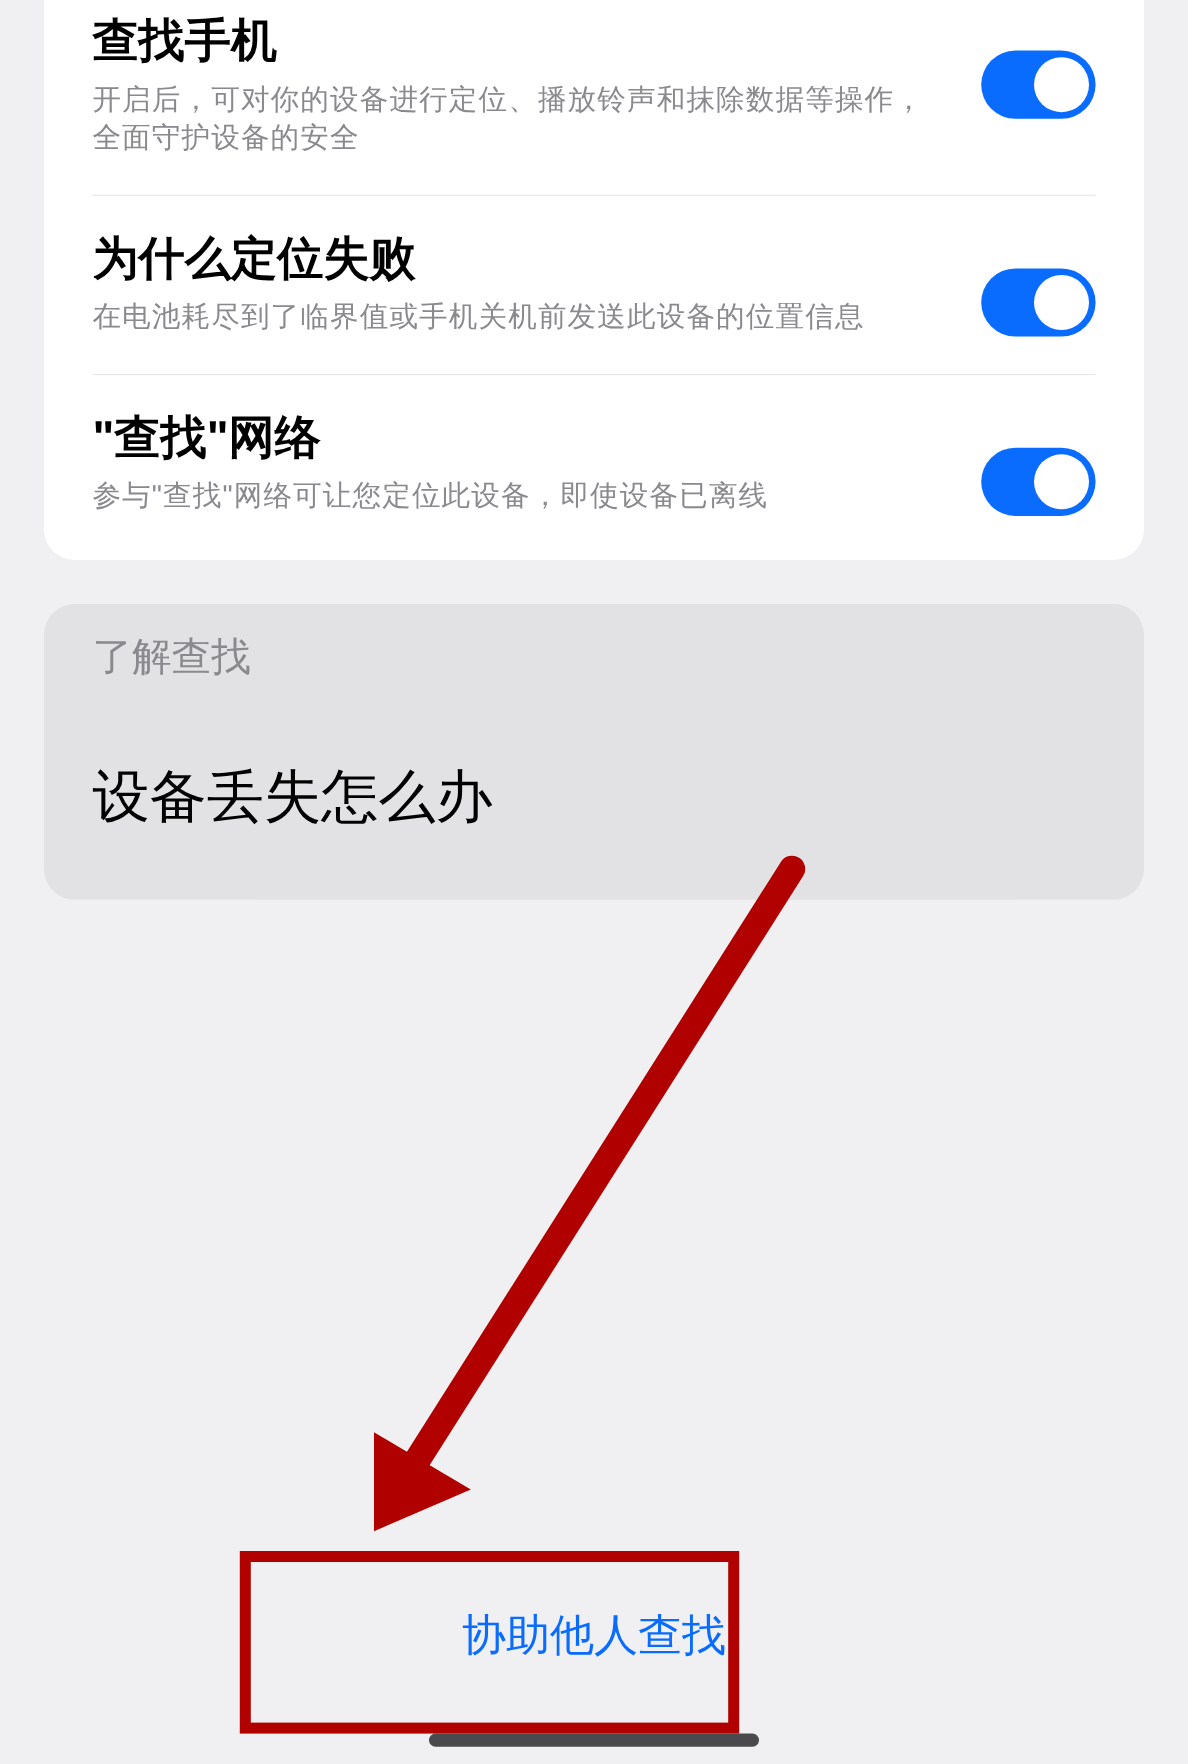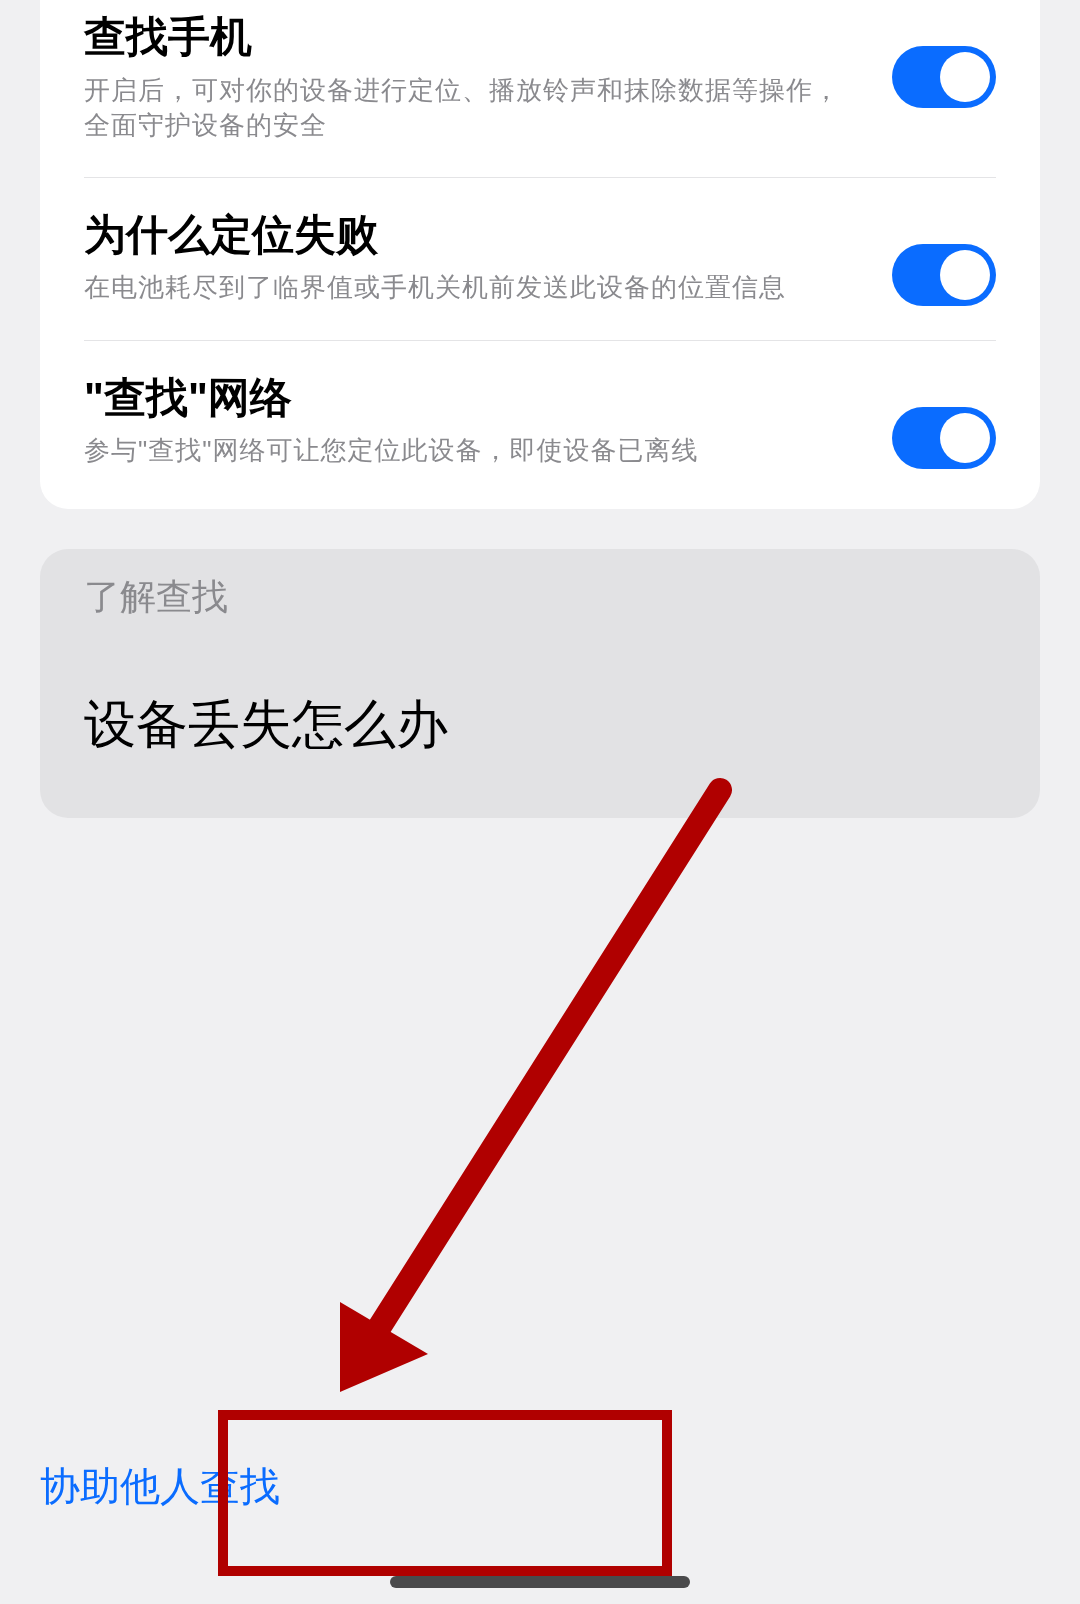--- a/index.html
+++ b/index.html
@@ -91,21 +91,21 @@
       color: #000000;
       padding: 28px 0;
       cursor: pointer;
     }
     .bottom-button-wrap {
       position: absolute;
       left: 0;
       right: 0;
       bottom: 70px;
       display: flex;
-      justify-content: flex-start;
+      justify-content: center;
     }
     .bottom-button {
       font-size: 40px;
       font-weight: 500;
       color: #0a6cff;
       text-align: center;
       cursor: pointer;
       padding: 20px 40px;
     }
     .highlight-box {

